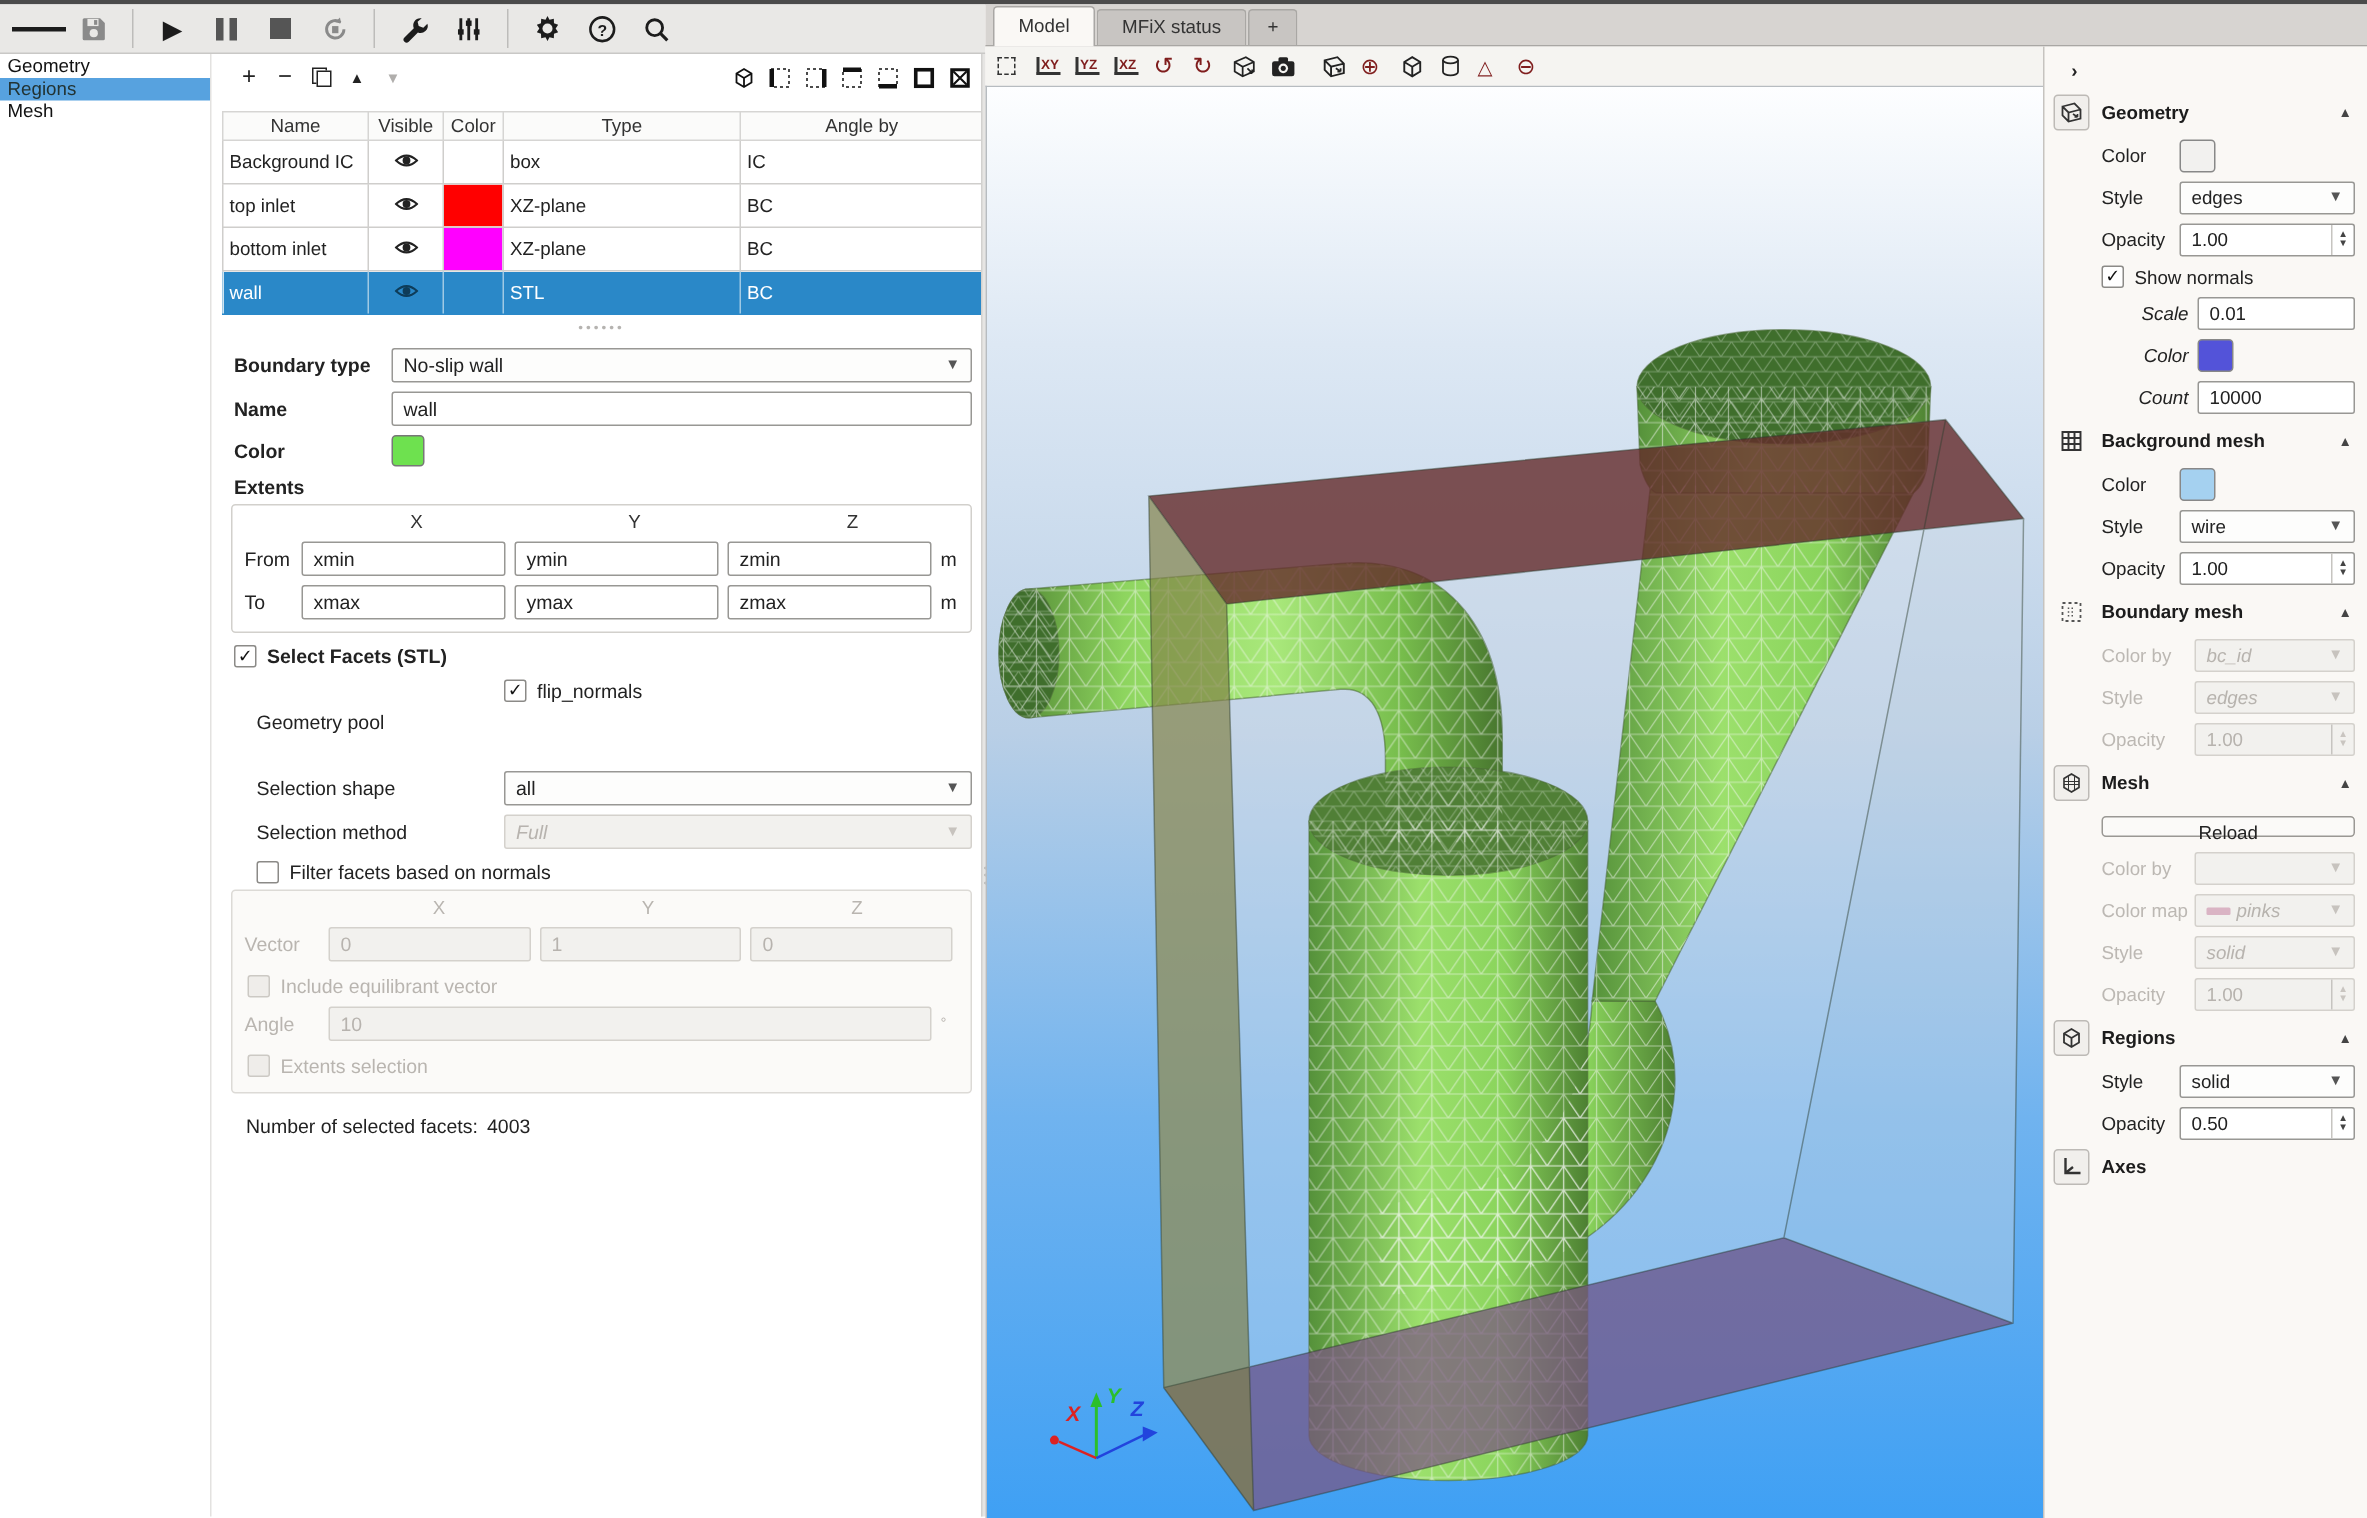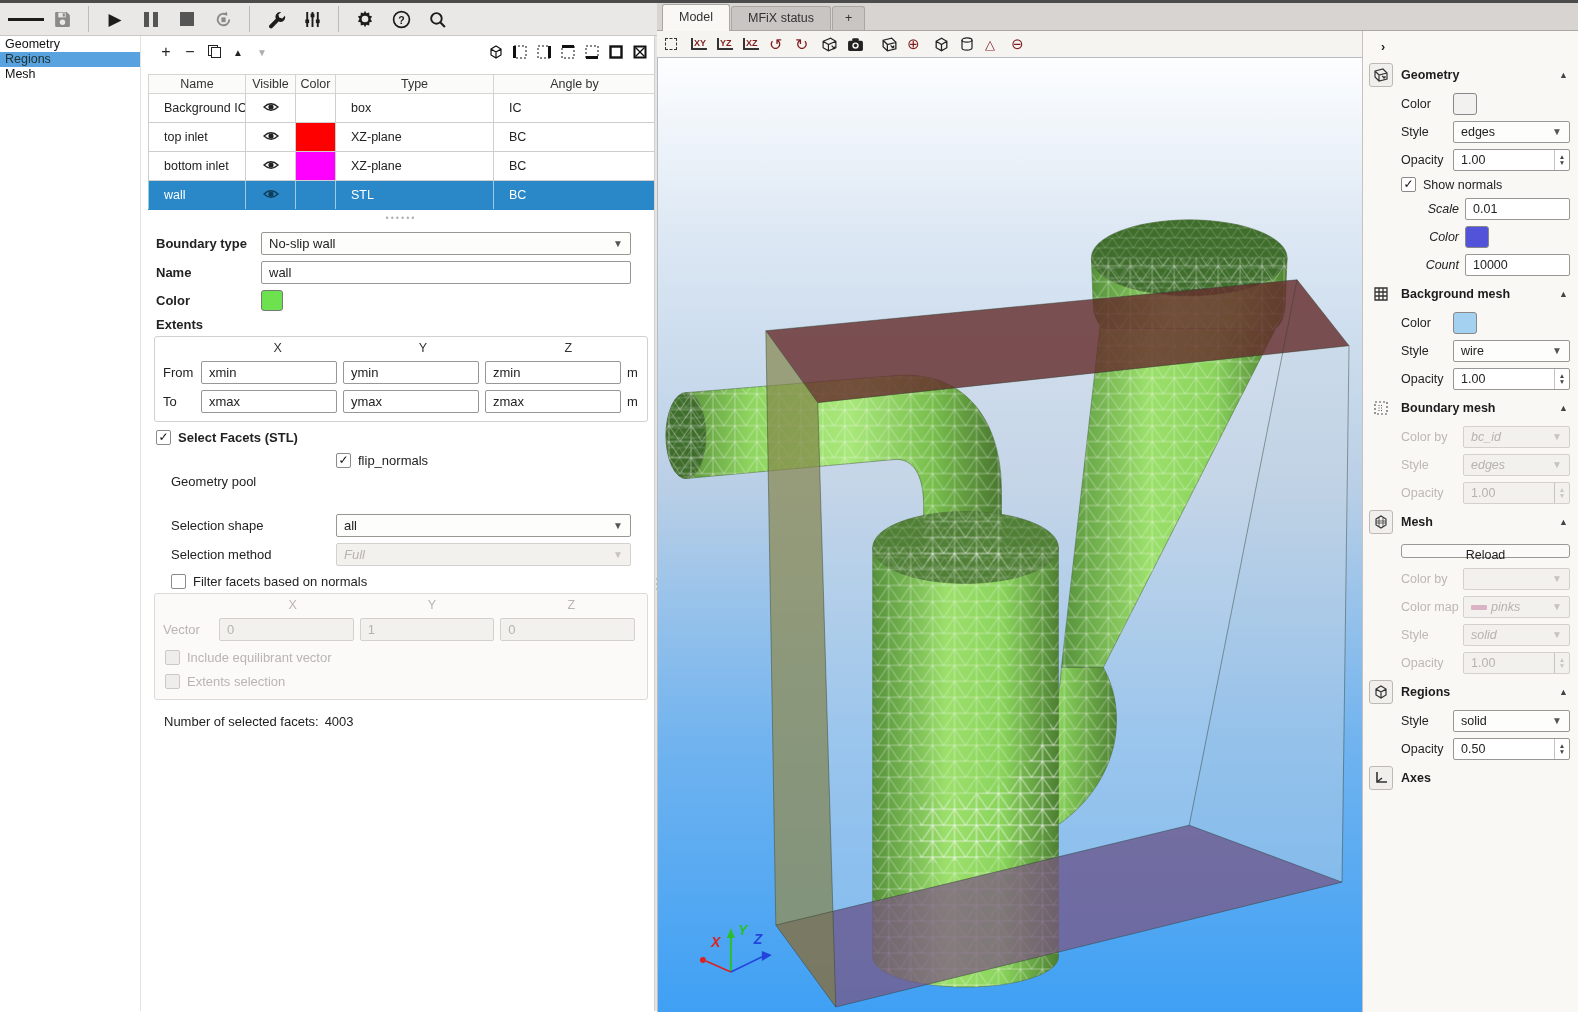--- a/index.html
+++ b/index.html
@@ -31,29 +31,29 @@
   .rtb.dim { color:#b0aeac; }
   .copy-ic { position:relative; width:13px; height:14px; }
   .copy-ic i { position:absolute; border:1.6px solid #222; background:#fff; width:10px; height:11px; display:block; }
   .copy-ic i:first-child { left:0; top:0; }
   .copy-ic i:last-child { left:3px; top:2px; border-color:#222; }
   #shape-filters { margin-left:auto; display:flex; gap:7px; padding-right:4px; }
   .shp { width:17px; height:16px; display:flex; align-items:center; justify-content:center; }
 
   table#rtable { border-collapse:collapse; width:507px; margin:8px 0 0 2px; table-layout:fixed; font-size:12.5px; }
   #rtable th { font-weight:normal; color:#333; background:#fbfbfa; border:1px solid #d6d5d3; border-top:1px solid #d6d5d3; height:19px; }
-  #rtable td { border:1px solid #cfcecc; height:29px; padding:0 15px; background:#fff; overflow:hidden; white-space:nowrap; }
+  #rtable td { border:1px solid #cfcecc; height:29px; padding:0 4px; background:#fff; overflow:hidden; white-space:nowrap; }
   #rtable td.c { text-align:center; padding:0; }
   #rtable tr.sel td { background:#2a88c8; color:#fff; border-color:#2a88c8 #9fc9e4; }
   .swatch-cell { padding:0 !important; }
   .swatch-cell i { display:block; width:100%; height:100%; }
 
   #dots-sep { text-align:center; color:#b5b3b0; font-size:9px; letter-spacing:2px; height:12px; line-height:8px; margin-top:4px; }
 
-  .frm-row { display:flex; align-items:center; margin:6px 25px 6px 10px; }
+  .frm-row { display:flex; align-items:center; margin:6px 8px 6px 10px; }
   .frm-label { width:105px; flex:none; }
   .b { font-weight:bold; }
   .combo { position:relative; border:1px solid #989794; border-radius:2px; background:#fdfdfc; height:23px; line-height:21px; padding:0 22px 0 7px; flex:1; overflow:hidden; white-space:nowrap; }
   .combo .arr { position:absolute; right:7px; top:0; height:100%; display:flex; align-items:center; color:#555; font-size:10px; }
   .combo.disabled { background:#f2f1ee; color:#b7b3ae; border-color:#d4d1cc;font-style:italic; }
   .combo.disabled .arr { color:#c7c3be; }
   .tfield { border:1px solid #989794; border-radius:2px; background:#fff; height:23px; line-height:21px; padding:0 7px; flex:1; }
   .tfield.disabled { background:#f2f1ee; color:#b7b3ae; border-color:#d4d1cc; }
   .color-swatch { width:22px; height:21px; border:1px solid #777; border-radius:3px; }
 
@@ -461,20 +461,25 @@
             <div class="ext-row">
               <span class="rl" style="width:58px">Vector</span>
               <div class="tfield disabled">0</div>
               <div class="tfield disabled">1</div>
               <div class="tfield disabled">0</div>
             </div>
             <div class="cb-row" style="margin:9px 0 6px 4px">
               <span class="cb disabled"></span>
               <span class="cb-label">Include equilibrant vector</span>
             </div>
+            <div class="ext-row">
+              <span class="rl" style="width:58px">Angle</span>
+              <div class="tfield disabled">10</div>
+              <span class="unit" style="font-size:10px">°</span>
+            </div>
             <div class="cb-row" style="margin:9px 0 2px 4px">
               <span class="cb disabled"></span>
               <span class="cb-label">Extents selection</span>
             </div>
           </div>
 
           <div id="facet-count">
             <span>Number of selected facets:</span><b>4003</b>
           </div>
         </div>

